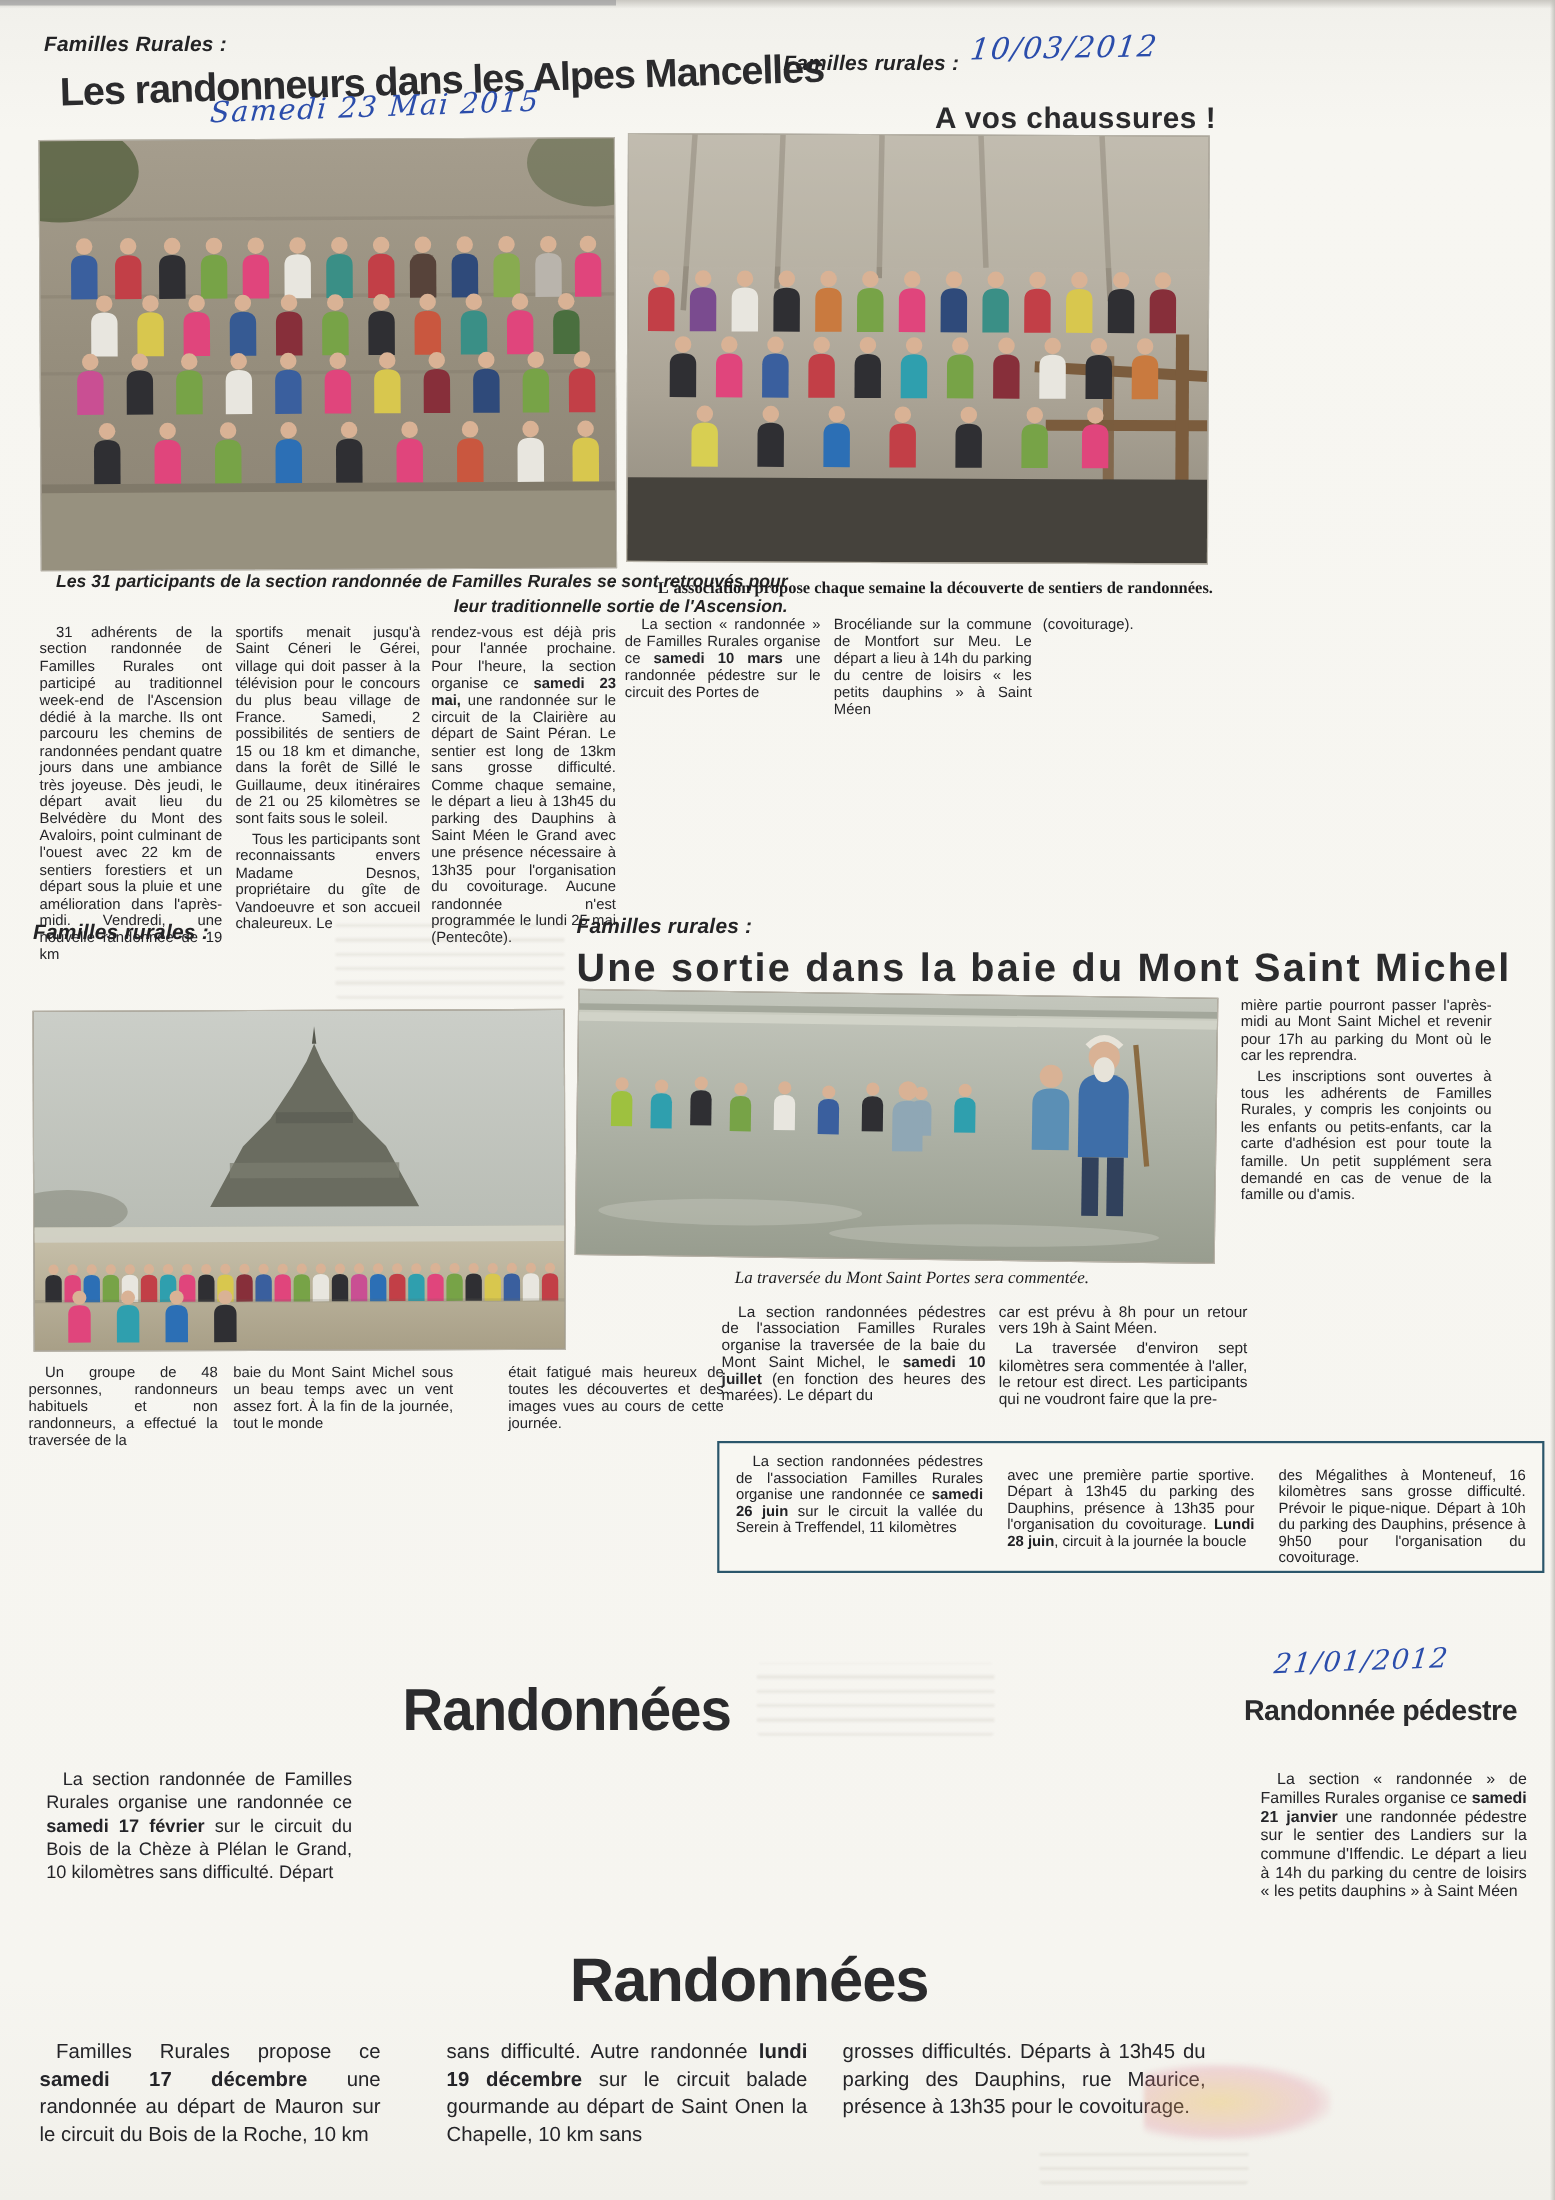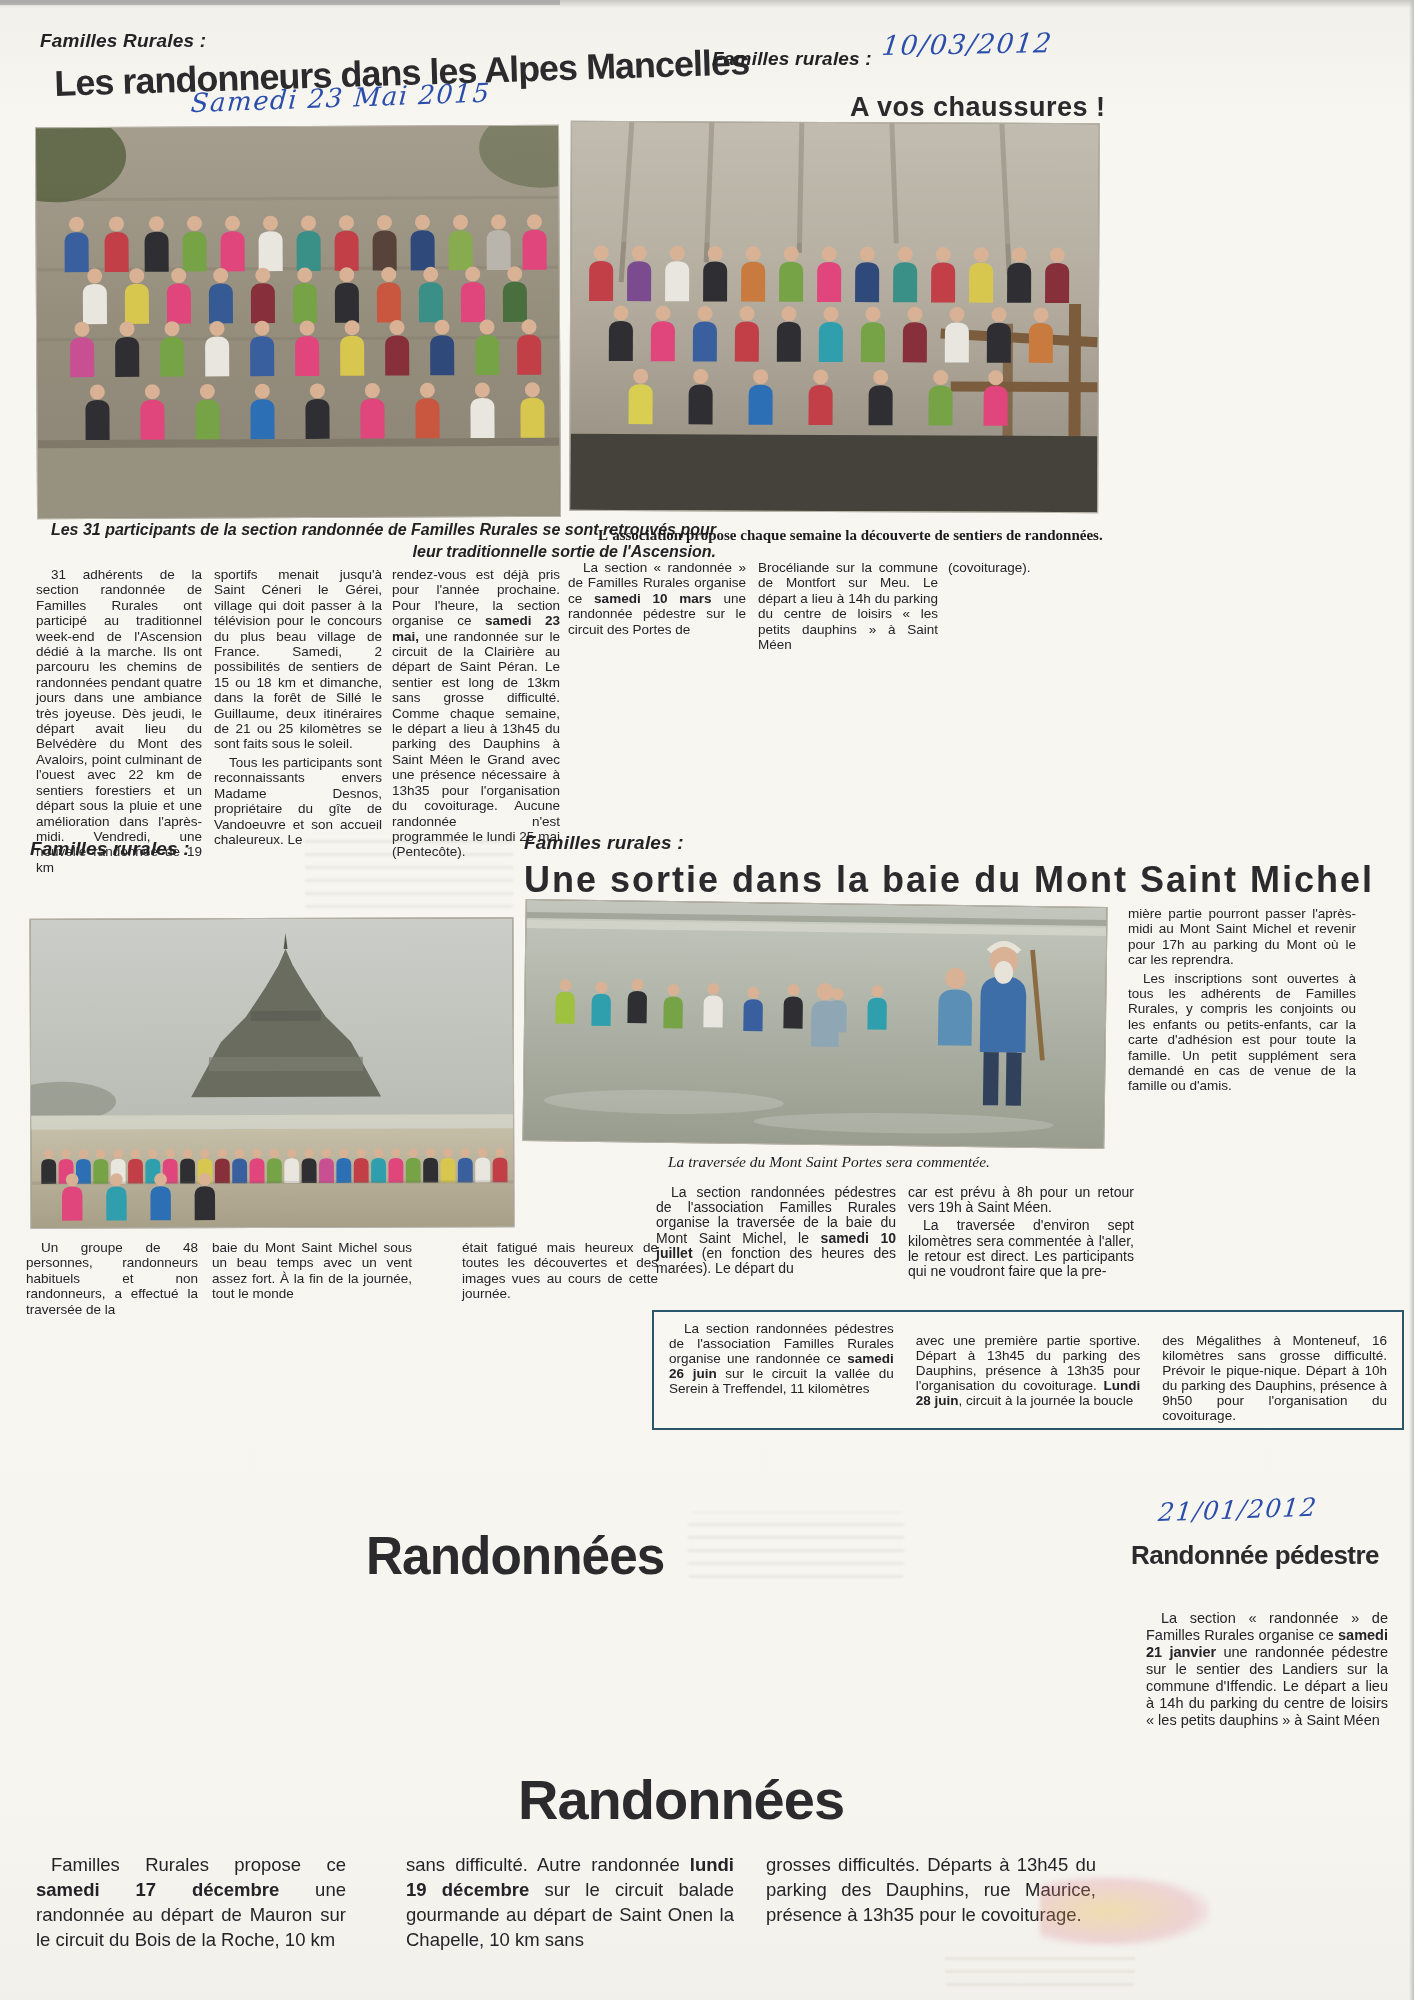--- a/index.html
+++ b/index.html
@@ -347,20 +347,23 @@
       <p class="cont"><span>avec une première partie sportive. Départ à 13h45 du parking des Dauphins, présence à 13h35 pour l'organisation du covoiturage. </span><span class="b">Lundi 28 juin</span><span>, circuit à la journée la boucle</span></p>
     </div>
     <div class="bcol">
       <p class="cont">des Mégalithes à Monteneuf, 16 kilomètres sans grosse difficulté. Prévoir le pique-nique. Départ à 10h du parking des Dauphins, présence à 9h50 pour l'organisation du covoiturage.</p>
     </div>
   </div>
 
   <div class="abs headline" style="left:366px;top:1528px;font-size:54px;transform:scaleX(.95);transform-origin:left top;">Randonnées</div>
   <div class="abs ghost" style="left:688px;top:1512px;width:216px;height:66px;"></div>
 
+  <div class="abs col f16" style="left:42px;top:1608px;width:278px;height:110px;">
+    <p><span>La section randonnée de Familles Rurales organise une randonnée ce </span><span class="b">samedi 17 février</span><span> sur le circuit du Bois de la Chèze à Plélan le Grand, 10 kilomètres sans difficulté. Départ</span></p>
+  </div>
 
   <div class="abs handwrite" style="left:1160px;top:1498px;font-size:25px;transform:rotate(-2deg) skewX(-8deg);">21/01/2012</div>
   <div class="abs headline" style="left:1130px;top:1542px;width:250px;font-size:26px;line-height:27px;letter-spacing:-.5px;text-align:center;white-space:normal;">Randonnée pédestre</div>
   <div class="abs col f145" style="left:1146px;top:1610px;width:242px;height:140px;">
     <p><span>La section « randonnée » de Familles Rurales organise ce </span><span class="b">samedi 21 janvier</span><span> une randonnée pédestre sur le sentier des Landiers sur la commune d'Iffendic. Le départ a lieu à 14h du parking du centre de loisirs « les petits dauphins » à Saint Méen</span></p>
   </div>
 
   <div class="abs headline" style="left:518px;top:1772px;font-size:56px;">Randonnées</div>
 
   <div class="abs col f18" style="left:36px;top:1852px;width:310px;height:110px;">

